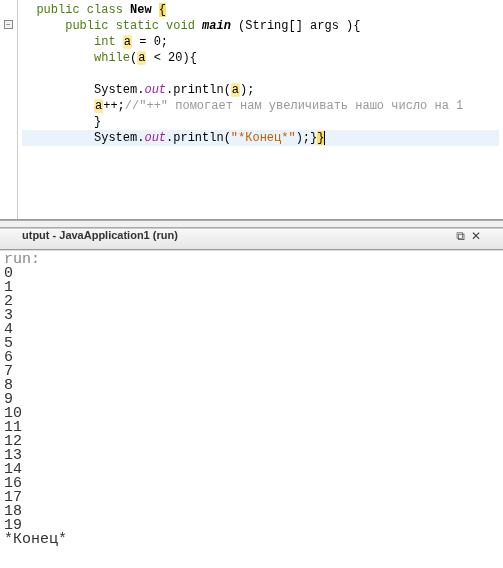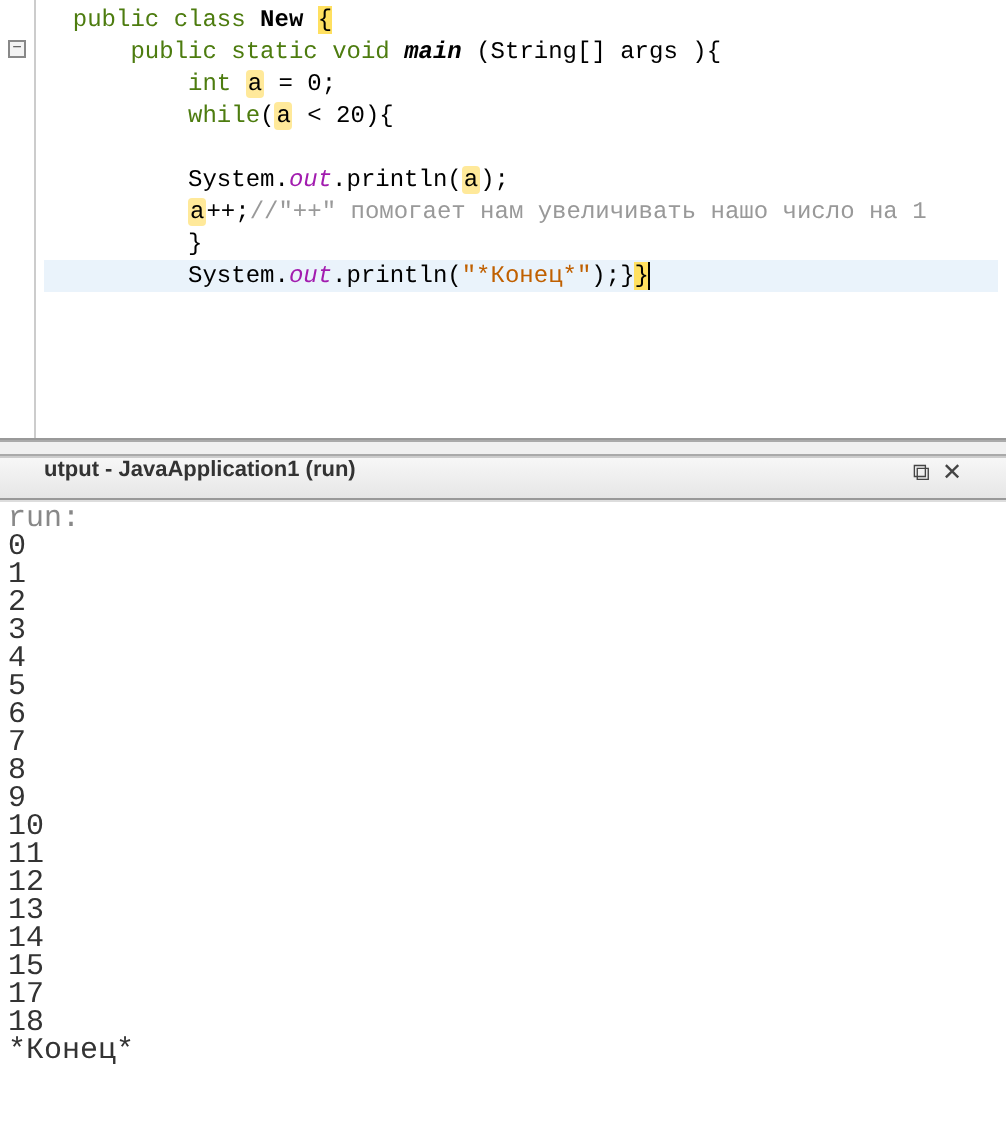--- a/index.html
+++ b/index.html
@@ -99,13 +99,13 @@
 
 <div class="divider-gap"></div>
 
 <div class="output-title">
   <span>utput - JavaApplication1 (run)</span>
   <span class="spacer"></span>
   <span class="ticon">⧉</span>
   <span class="ticon">✕</span>
 </div>
 
-<div class="output-body" id="outbody"><div class="run-label">run:</div><div>0</div><div>1</div><div>2</div><div>3</div><div>4</div><div>5</div><div>6</div><div>7</div><div>8</div><div>9</div><div>10</div><div>11</div><div>12</div><div>13</div><div>14</div><div>15</div><div>17</div><div>18</div><div>*Конец*</div></div>
+<div class="output-body" id="outbody"><div class="run-label">run:</div><div>0</div><div>1</div><div>2</div><div>3</div><div>4</div><div>5</div><div>6</div><div>7</div><div>8</div><div>9</div><div>10</div><div>11</div><div>12</div><div>13</div><div>14</div><div>16</div><div>17</div><div>18</div><div>19</div><div>*Конец*</div></div>
 
 </body></html>

